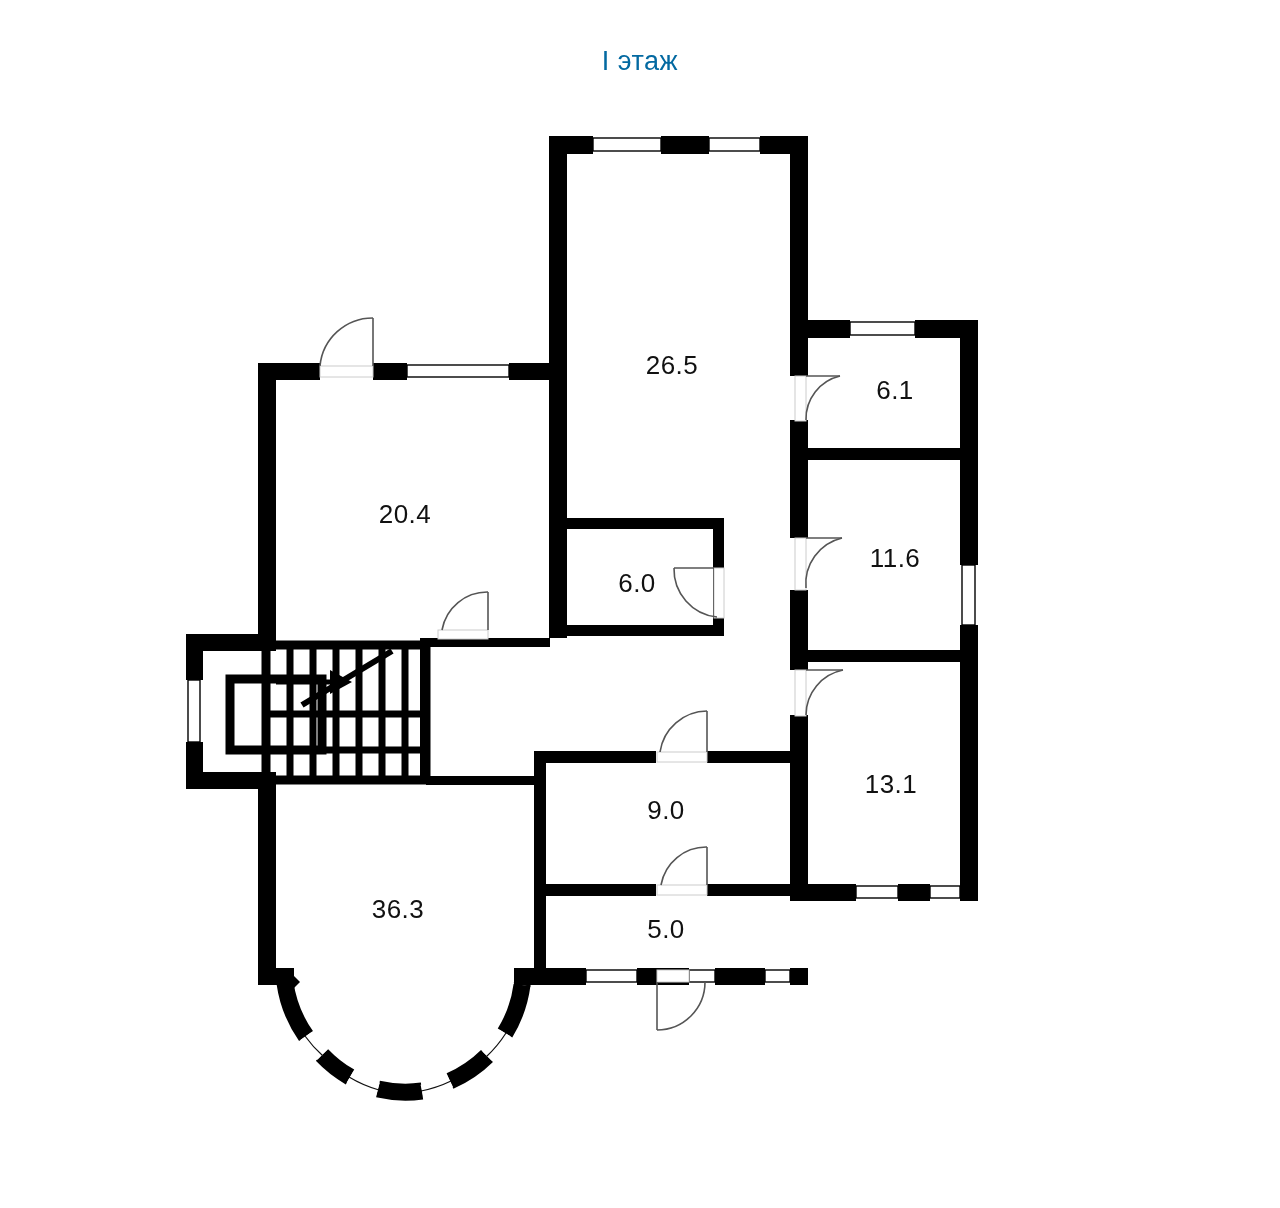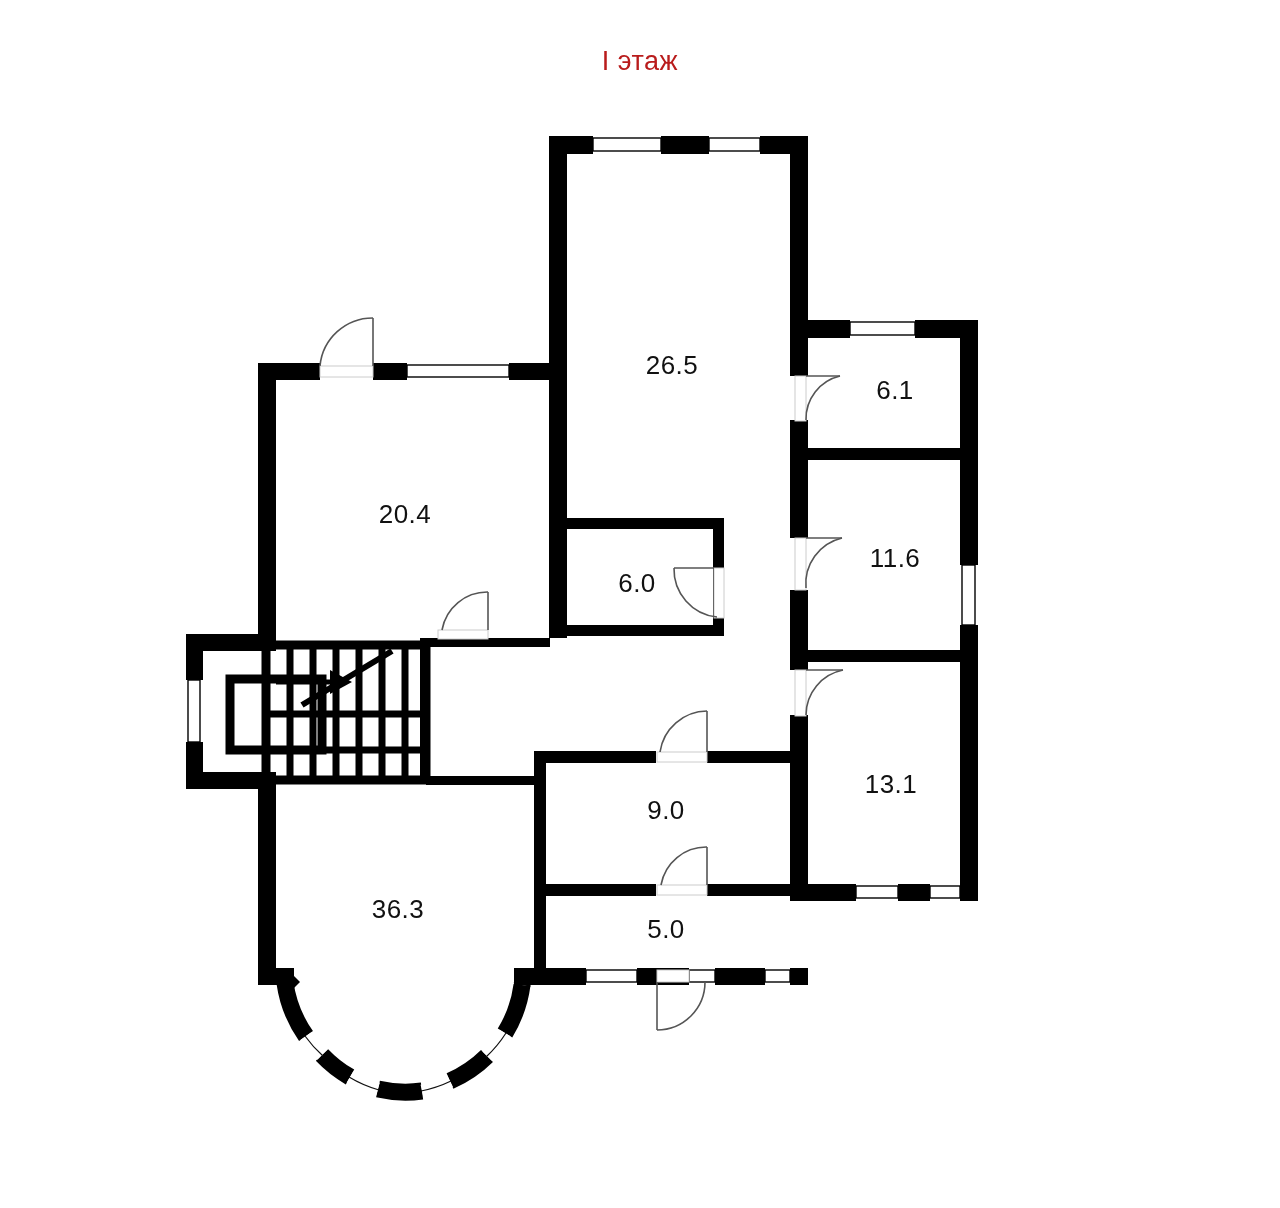--- a/index.html
+++ b/index.html
@@ -22,21 +22,21 @@
   }
   #plan-title {
     position: absolute;
     top: 46px;
     left: 0;
     width: 1280px;
     text-align: center;
     font-size: 27px;
     font-weight: 400;
     letter-spacing: 0.5px;
-    color: #b91c1c;
+    color: #0369a1;
     font-family: "Liberation Sans", sans-serif;
   }
   #floorplan-svg {
     position: absolute;
     top: 0;
     left: 0;
   }
   .room-label {
     font-family: "Liberation Sans", sans-serif;
     font-size: 26px;

